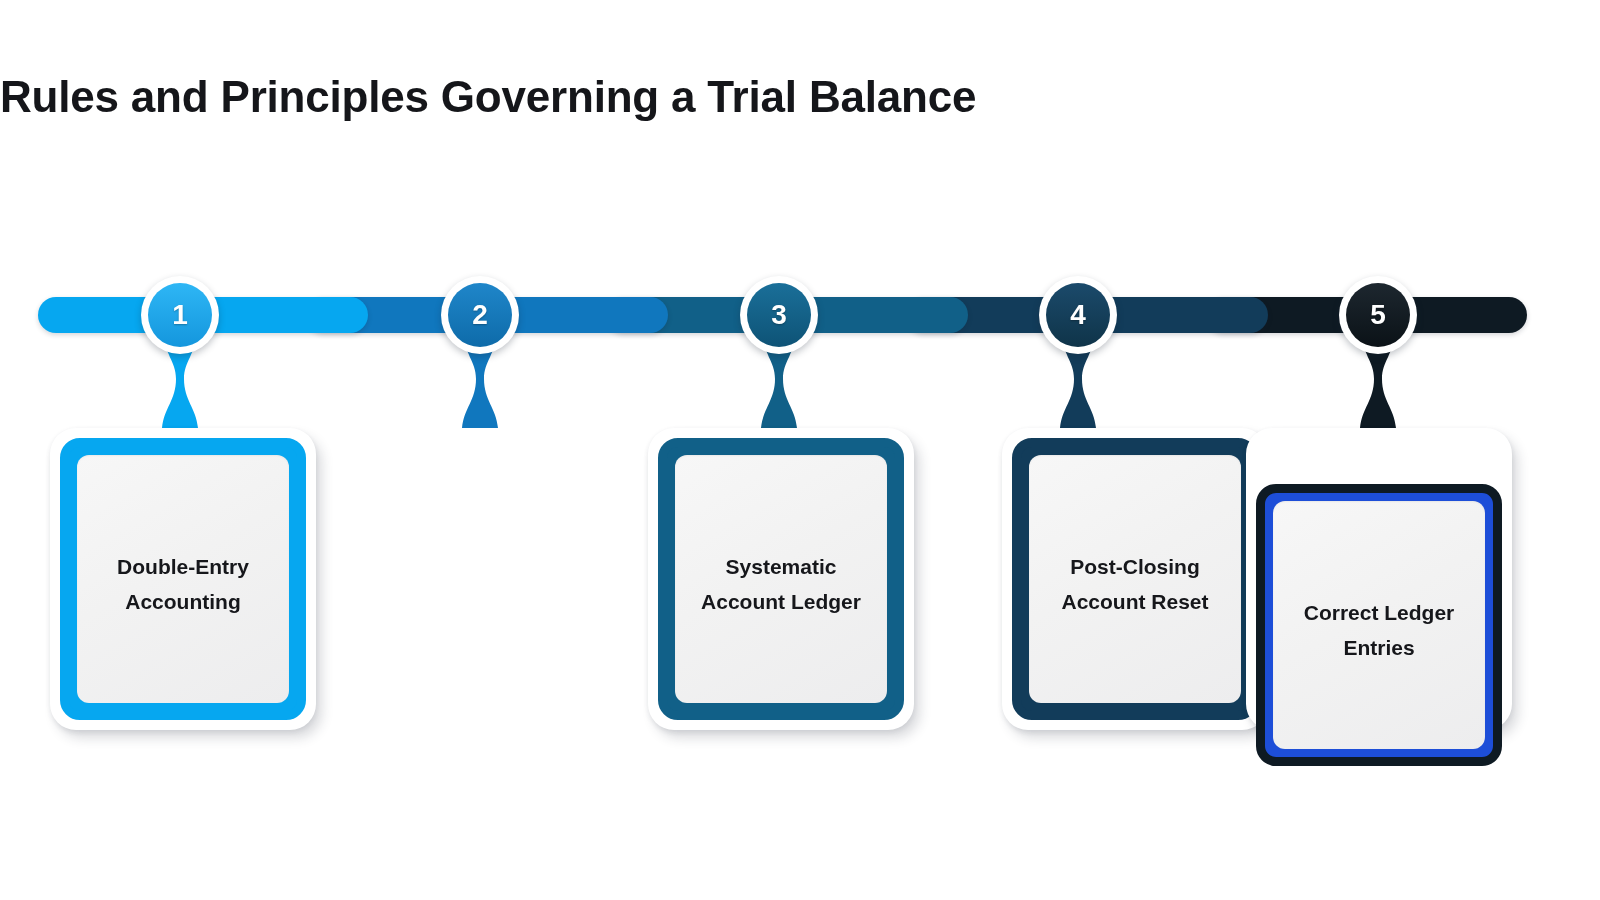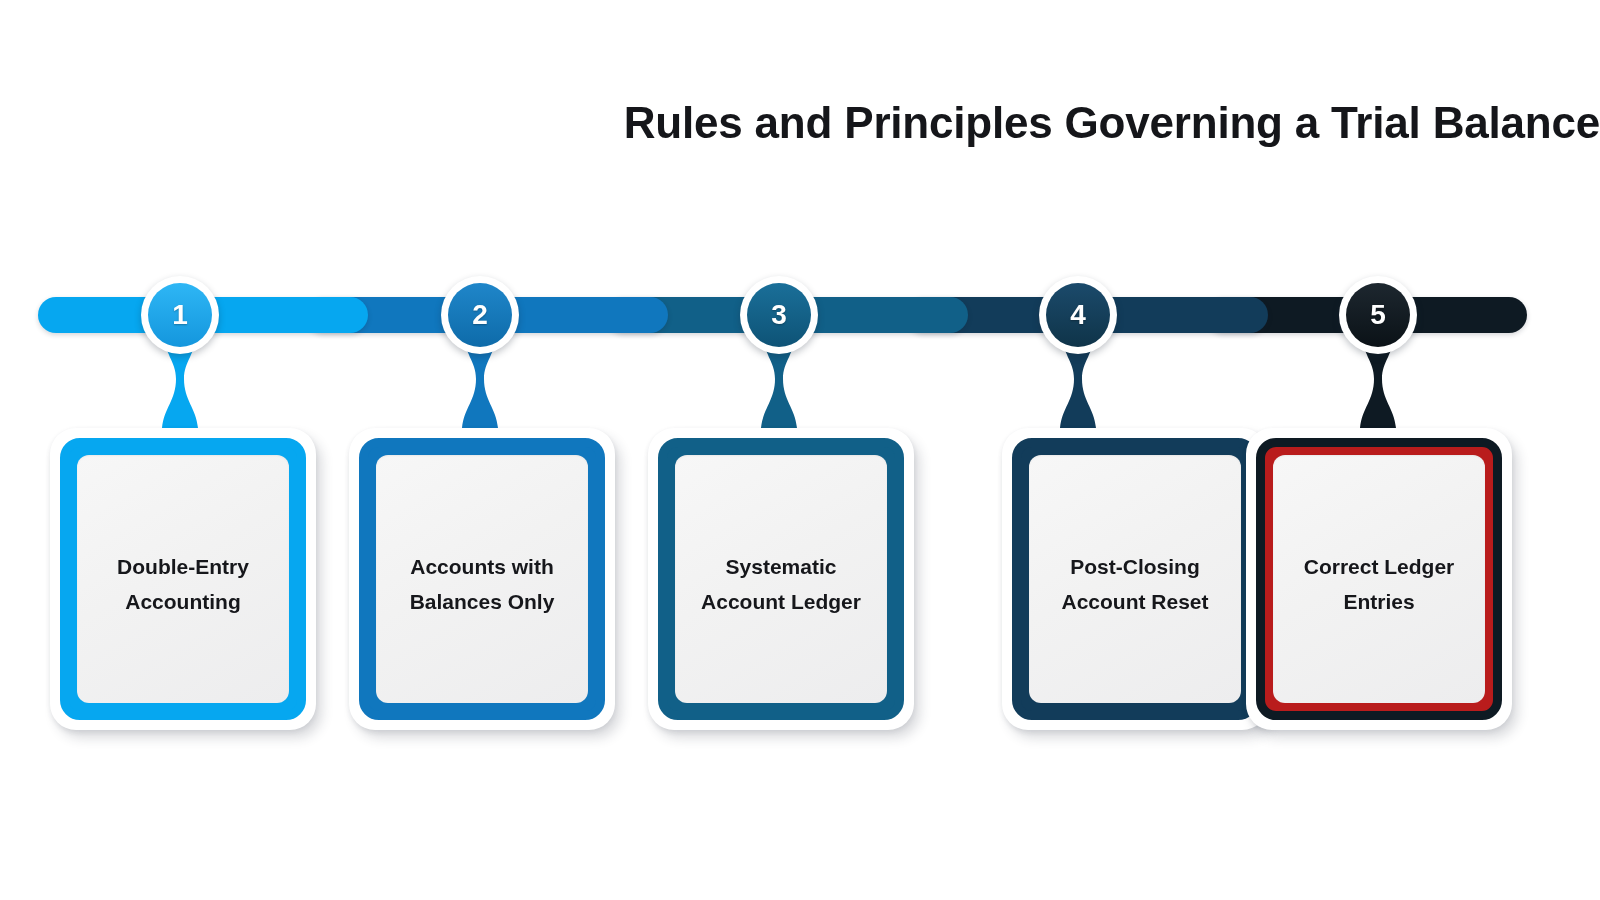--- a/index.html
+++ b/index.html
@@ -20,28 +20,27 @@
     inset: 0;
     background: #ffffff;
   }
 
   
   .title {
     position: absolute;
     top: 72px;
     left: 0;
     width: 1600px;
-    text-align: right;
+    text-align: left;
     font-size: 44px;
     font-weight: 700;
     letter-spacing: -0.2px;
     color: #15161a;
     line-height: 1.15;
     white-space: nowrap;
-    margin-top: 26px;
   }
 
   
   .timeline {
     position: absolute;
     left: 38px;
     top: 297px;
     width: 1489px;
     height: 36px;
   }
@@ -217,46 +216,38 @@
   </div>
 
   <div class="card-shell" id="card-1" style="left:183px">
     <div class="card-ring" style="border-color: rgb(6, 167, 240); background: rgb(6, 167, 240);">
       <div class="card-face">
         <div class="card-text">Double-Entry
 Accounting</div>
       </div>
     </div>
   </div>
-  <div class="card-shell" id="card-2" style="left:482px">
-    <div class="card-ring" style="border-color: rgb(16, 119, 190); background: rgb(16, 119, 190);">
-      <div class="card-face">
-        <div class="card-text">Accounts with
-Balances Only</div>
-      </div>
-    </div>
-  </div>
   <div class="card-shell" id="card-3" style="left:781px">
     <div class="card-ring" style="border-color: rgb(17, 96, 136); background: rgb(17, 96, 136);">
       <div class="card-face">
         <div class="card-text">Systematic
 Account Ledger</div>
       </div>
     </div>
   </div>
   <div class="card-shell" id="card-4" style="left:1135px">
     <div class="card-ring" style="border-color: rgb(18, 60, 90); background: rgb(18, 60, 90);">
       <div class="card-face">
         <div class="card-text">Post-Closing
 Account Reset</div>
       </div>
     </div>
   </div>
   <div class="card-shell" id="card-5" style="left:1379px">
-    <div class="card-ring" style="border-color: rgb(14, 26, 35); background: #b91c1c;">
+    <div class="card-ring" style="border-color: rgb(14, 26, 35); background: #1d4ed8; margin-top: 46px;">
       <div class="card-face">
         <div class="card-text">Correct Ledger
 Entries</div>
       </div>
     </div>
   </div>
 
 </div>
 
 </body></html>

